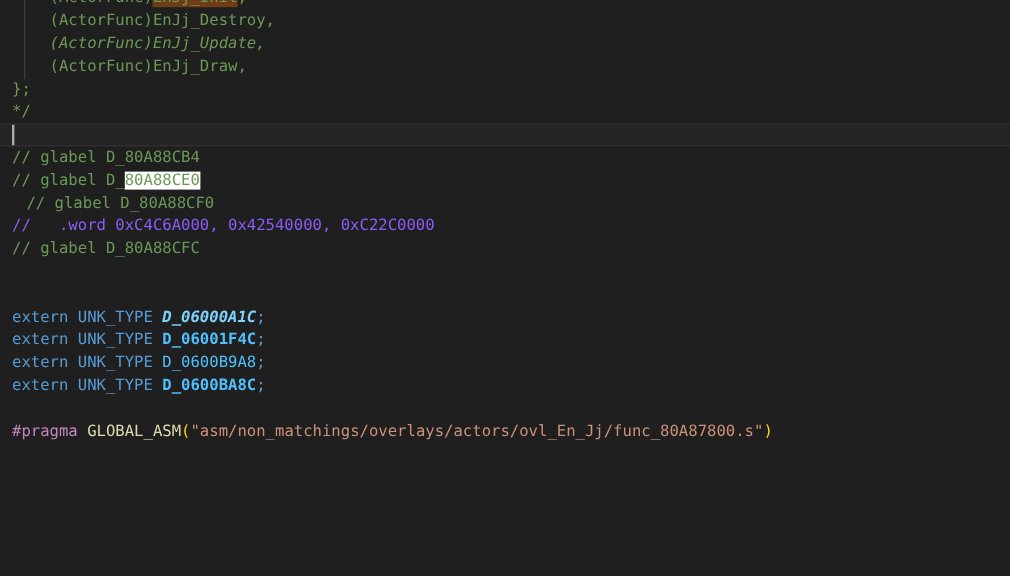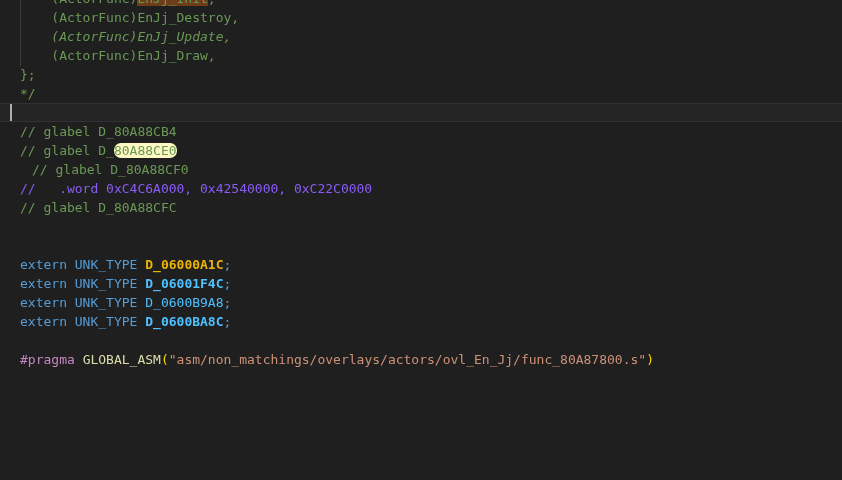--- a/index.html
+++ b/index.html
@@ -28,21 +28,21 @@
     z-index: 2;
   }
   .code-area {
     position: absolute;
     top: -11px;
     left: 0;
     right: 0;
   }
   .line {
     min-height: 19px;
-    padding-left: 20px;
+    padding-left: 10px;
     white-space: pre-wrap;
     overflow-wrap: break-word;
   }
   .line.current {
     position: relative;
     height: 19px;
     box-sizing: border-box;
     background: #242424;
     border-top: 1px solid #323232;
     border-bottom: 1px solid #323232;
@@ -64,27 +64,27 @@
   <div class="indent-guide"></div>
   <div class="code-area">
       <div class="line"><span style="color: rgb(106, 153, 85);">    (ActorFunc)</span><span style="color: rgb(106, 153, 85); background: rgb(110, 60, 22);">EnJj_Init</span><span style="color: rgb(106, 153, 85);">,</span></div>
       <div class="line"><span style="color: rgb(106, 153, 85);">    (ActorFunc)EnJj_Destroy,</span></div>
       <div class="line"><span style="color: rgb(106, 153, 85); font-style: italic;">    (ActorFunc)EnJj_Update,</span></div>
       <div class="line"><span style="color: rgb(106, 153, 85);">    (ActorFunc)EnJj_Draw,</span></div>
       <div class="line"><span style="color: rgb(106, 153, 85);">};</span></div>
       <div class="line"><span style="color: rgb(106, 153, 85);">*/</span></div>
       <div class="line current"><span class="cursor"></span></div>
       <div class="line"><span style="color: rgb(106, 153, 85);">// glabel D_80A88CB4</span></div>
-      <div class="line"><span style="color: rgb(106, 153, 85);">// glabel D_</span><span style="color: rgb(106, 153, 85); background: #fef9c3; border-radius: 7px;">80A88CE0</span></div>
+      <div class="line"><span style="color: rgb(106, 153, 85);">// glabel D_</span><span style="color: rgb(106, 153, 85); background: #ffffff;">80A88CE0</span></div>
       <div class="line"><span style="color: rgb(106, 153, 85); margin-left: 12px;">// glabel D_80A88CF0</span></div>
       <div class="line"><span style="color: #8b5cf6;">//   .word 0xC4C6A000, 0x42540000, 0xC22C0000</span></div>
       <div class="line"><span style="color: rgb(106, 153, 85);">// glabel D_80A88CFC</span></div>
       <div class="line"></div>
       <div class="line"></div>
-      <div class="line"><span style="color: rgb(86, 156, 214);">extern</span><span style="color: rgb(86, 156, 214);"> </span><span style="color: rgb(86, 156, 214);">UNK_TYPE</span><span style="color: rgb(86, 156, 214);"> </span><span style="color: #eab308; font-weight: bold;">D_06000A1C</span><span style="color: rgb(86, 156, 214);">;</span></div>
+      <div class="line"><span style="color: rgb(86, 156, 214);">extern</span><span style="color: rgb(86, 156, 214);"> </span><span style="color: rgb(86, 156, 214);">UNK_TYPE</span><span style="color: rgb(86, 156, 214);"> </span><span style="color: #7dd3fc; font-weight: bold; font-style: italic;">D_06000A1C</span><span style="color: rgb(86, 156, 214);">;</span></div>
       <div class="line"><span style="color: rgb(86, 156, 214);">extern</span><span style="color: rgb(86, 156, 214);"> </span><span style="color: rgb(86, 156, 214);">UNK_TYPE</span><span style="color: rgb(86, 156, 214);"> </span><span style="color: rgb(79, 193, 255); font-weight: bold;">D_06001F4C</span><span style="color: rgb(86, 156, 214);">;</span></div>
       <div class="line"><span style="color: rgb(86, 156, 214);">extern</span><span style="color: rgb(86, 156, 214);"> </span><span style="color: rgb(86, 156, 214);">UNK_TYPE</span><span style="color: rgb(86, 156, 214);"> </span><span style="color: rgb(79, 193, 255); font-weight: normal;">D_0600B9A8</span><span style="color: rgb(86, 156, 214);">;</span></div>
       <div class="line"><span style="color: rgb(86, 156, 214);">extern</span><span style="color: rgb(86, 156, 214);"> </span><span style="color: rgb(86, 156, 214);">UNK_TYPE</span><span style="color: rgb(86, 156, 214);"> </span><span style="color: rgb(79, 193, 255); font-weight: bold;">D_0600BA8C</span><span style="color: rgb(86, 156, 214);">;</span></div>
       <div class="line"></div>
       <div class="line"><span style="color: rgb(197, 134, 192);">#pragma</span><span style="color: rgb(197, 134, 192);"> </span><span style="color: rgb(220, 220, 170);">GLOBAL_ASM</span><span style="color: rgb(255, 215, 0);">(</span><span style="color: rgb(206, 145, 120);">"asm/non_matchings/overlays/actors/ovl_En_Jj/func_80A87800.s"</span><span style="color: rgb(255, 215, 0);">)</span></div>
       <div class="line"></div>
     </div>
 </div>
 
 </body></html>

